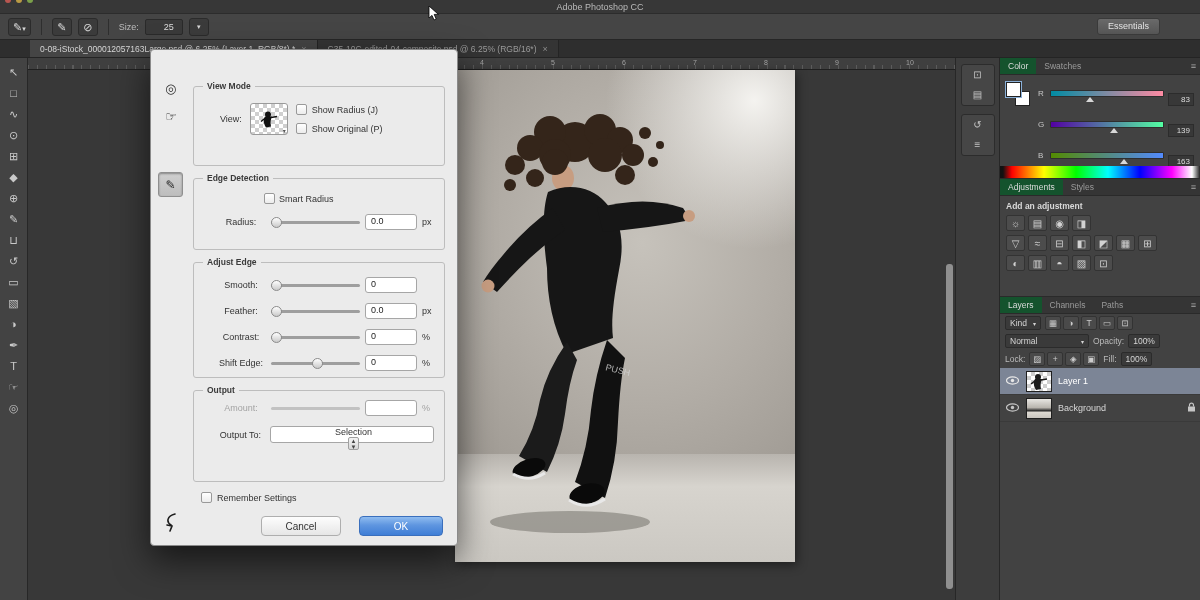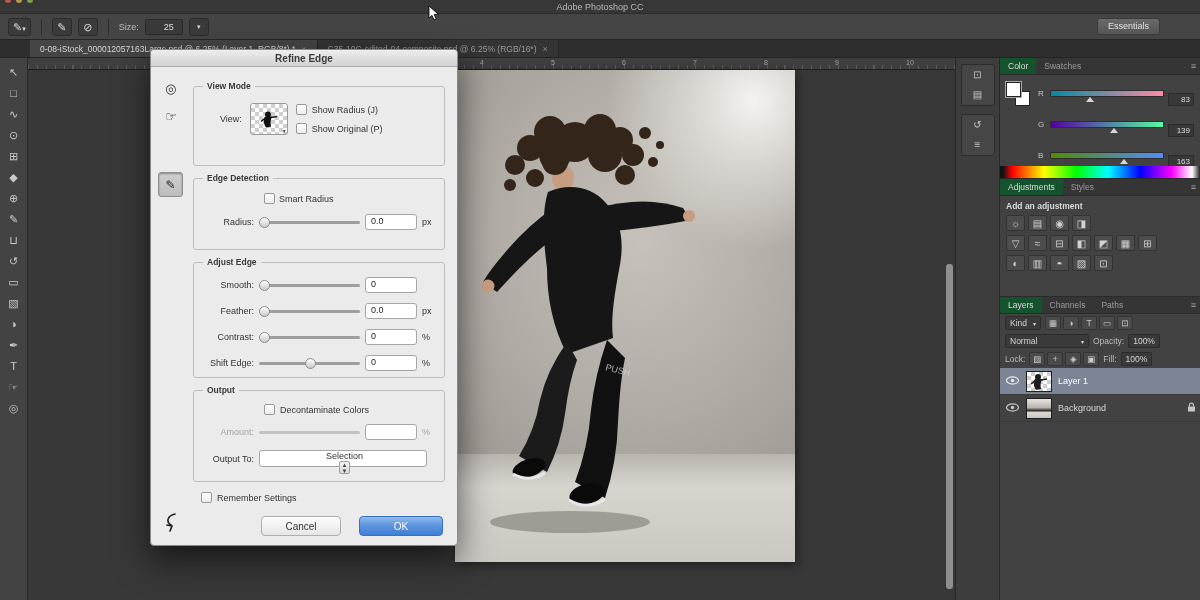--- a/index.html
+++ b/index.html
@@ -113,21 +113,21 @@
   .dlg-title { height:17px; background:linear-gradient(#ededed,#d2d2d2); border-bottom:1px solid #aeaeae;
     border-radius:4px 4px 0 0; text-align:center; font-size:10px; line-height:17px; color:#3b3b3b; font-weight:bold; }
   .dlg-tool { position:absolute; left:9px; width:22px; height:22px; text-align:center; font-size:13px;
     line-height:22px; color:#2f2f2f; }
   .rr-btn { position:absolute; left:7px; top:122px; width:25px; height:25px;
     background:linear-gradient(#cfcfcf,#bdbdbd); border:1px solid #8f8f8f; border-radius:3px;
     box-shadow:inset 0 1px 2px rgba(0,0,0,.35); font-size:12px; line-height:24px; text-align:center; color:#222; }
   .group { position:absolute; left:42px; width:252px; border:1px solid #bdbdbd; border-radius:3px; }
   .legend { position:absolute; top:-6px; left:9px; background:#ebebeb; padding:0 4px; font-weight:bold; font-size:8.5px; color:#3a3a3a; }
   .row { display:flex; align-items:center; gap:5px; padding:0 10px; }
-  .rlabel { width:50px; text-align:right; color:#333; }
+  .rlabel { width:50px; text-align:center; color:#333;margin-left:12px; }
   .slider { flex:1; height:3px; background:#9e9e9e; border-radius:2px; position:relative; }
   .knob { position:absolute; top:-4px; width:11px; height:11px; border-radius:50%;
     background:linear-gradient(#fefefe,#cacaca); border:1px solid #8b8b8b; }
   .vbox { width:52px; height:16px; background:#fff; border:1px solid #a6a6a6; border-radius:3px;
     font-size:9px; color:#222; padding:1px 5px; }
   .unit { width:12px; color:#333; }
   .cb { width:11px; height:11px; border:1px solid #999; border-radius:2px; background:linear-gradient(#fff,#ececec); flex:0 0 auto; }
   .cbl { color:#333; }
   .disabled, .disabled * { color:#a3a3a3 !important; }
   .disabled .slider { background:#c2c2c2; }
@@ -401,21 +401,20 @@
         <svg width="9" height="10">
             <path d="M2.5,4.5 V3.2 a2,2 0 0 1 4,0 V4.5" fill="none" stroke="#c5c5c5" stroke-width="1.2"></path>
             <rect x="1" y="4.5" width="7" height="5" fill="#c5c5c5"></rect>
           </svg>
       </span>
     </div>
   </div>
 </div>
 
 <div class="dialog">
-  <div class="dlg-title">Refine Edge</div>
 
   <div class="dlg-tool" style="top:28px">◎</div>
   <div class="dlg-tool" style="top:56px">☞</div>
   <div class="rr-btn">✎</div>
 
   <div class="group" style="top:36px; height:80px">
     <span class="legend">View Mode</span>
     <div style="display:flex; align-items:center; gap:8px; padding:16px 8px 0 26px">
       <span>View:</span>
       <div class="checker" style="width:38px;height:32px;border:1px solid #9a9a9a;border-radius:3px;position:relative">
@@ -486,24 +485,20 @@
       <div class="slider">
           <div class="knob" style="left:46%"></div>
         </div>
       <div class="vbox">0</div>
       <span class="unit">%</span>
     </div>
   </div>
 
   <div class="group" style="top:340px; height:92px">
     <span class="legend">Output</span>
-    <div style="display:flex;align-items:center;gap:5px;padding:13px 0 0 70px">
-      <span class="cb"></span>
-      <span class="cbl">Decontaminate Colors</span>
-    </div>
     <div class="row disabled" style="margin-top:9px">
       <span class="rlabel">Amount:</span>
       <div class="slider"></div>
       <div class="vbox"></div>
       <span class="unit">%</span>
     </div>
     <div class="row" style="margin-top:10px">
       <span class="rlabel">Output To:</span>
       <div class="select">
         <span>Selection</span>

